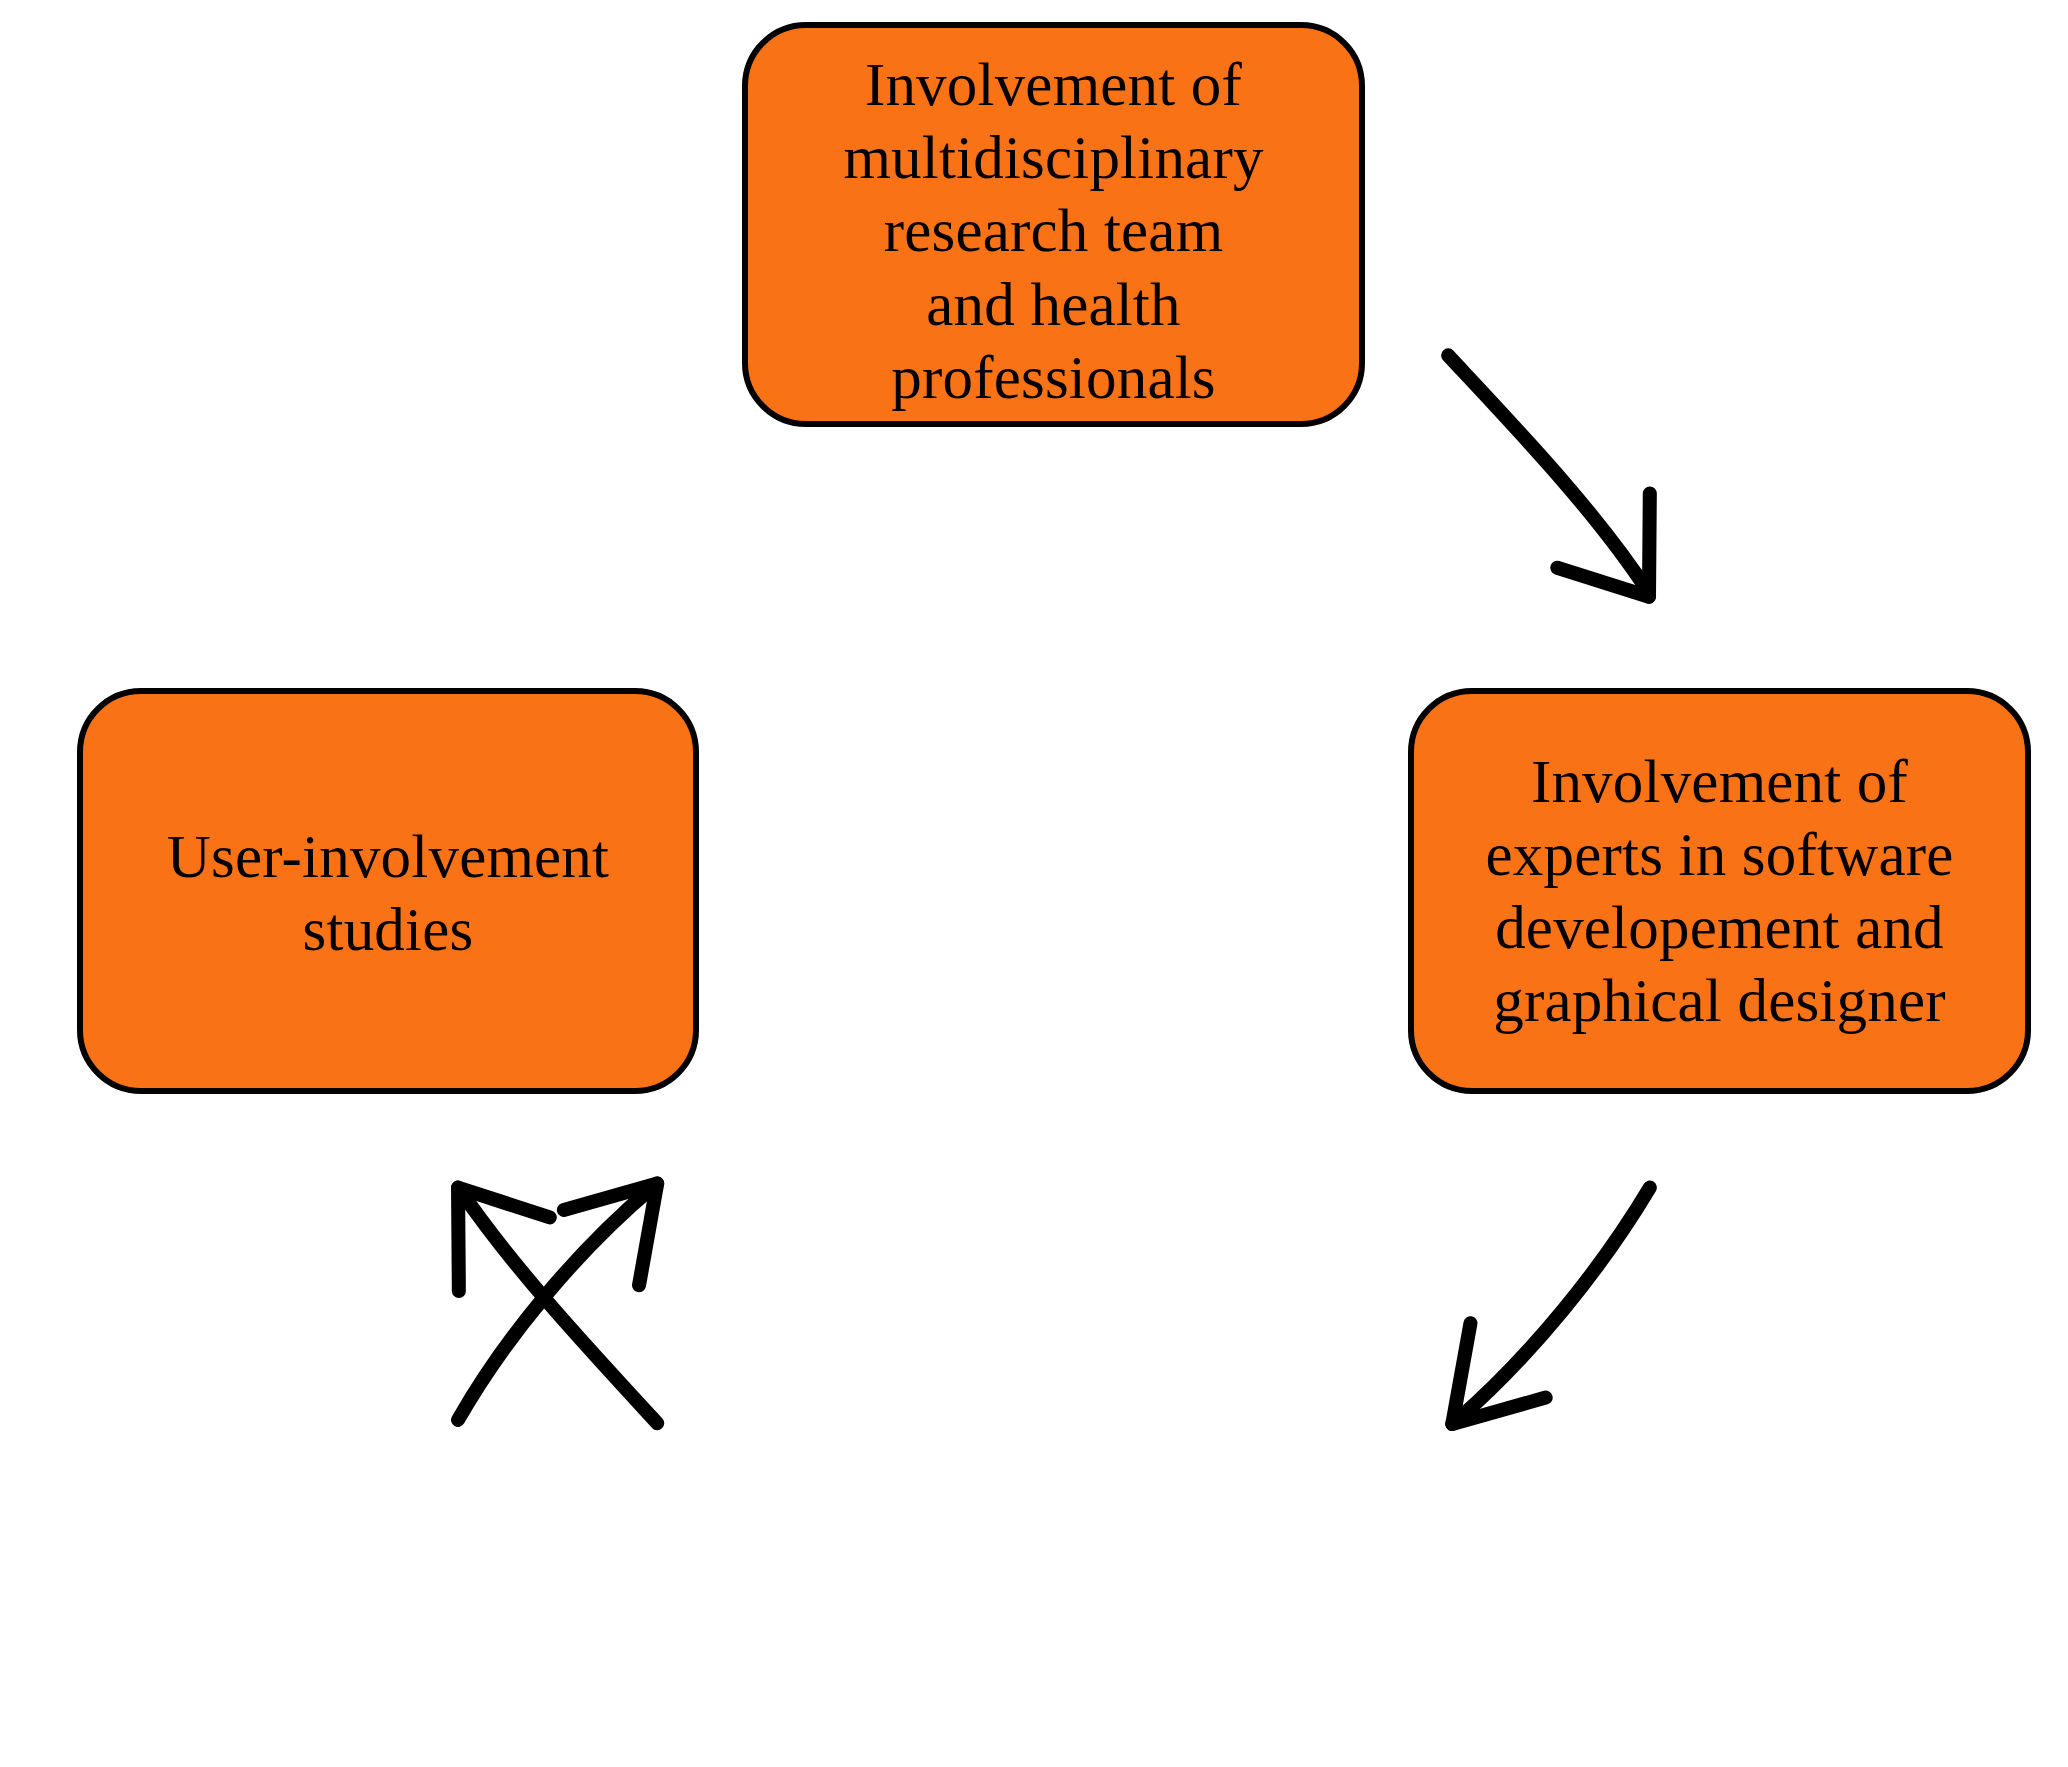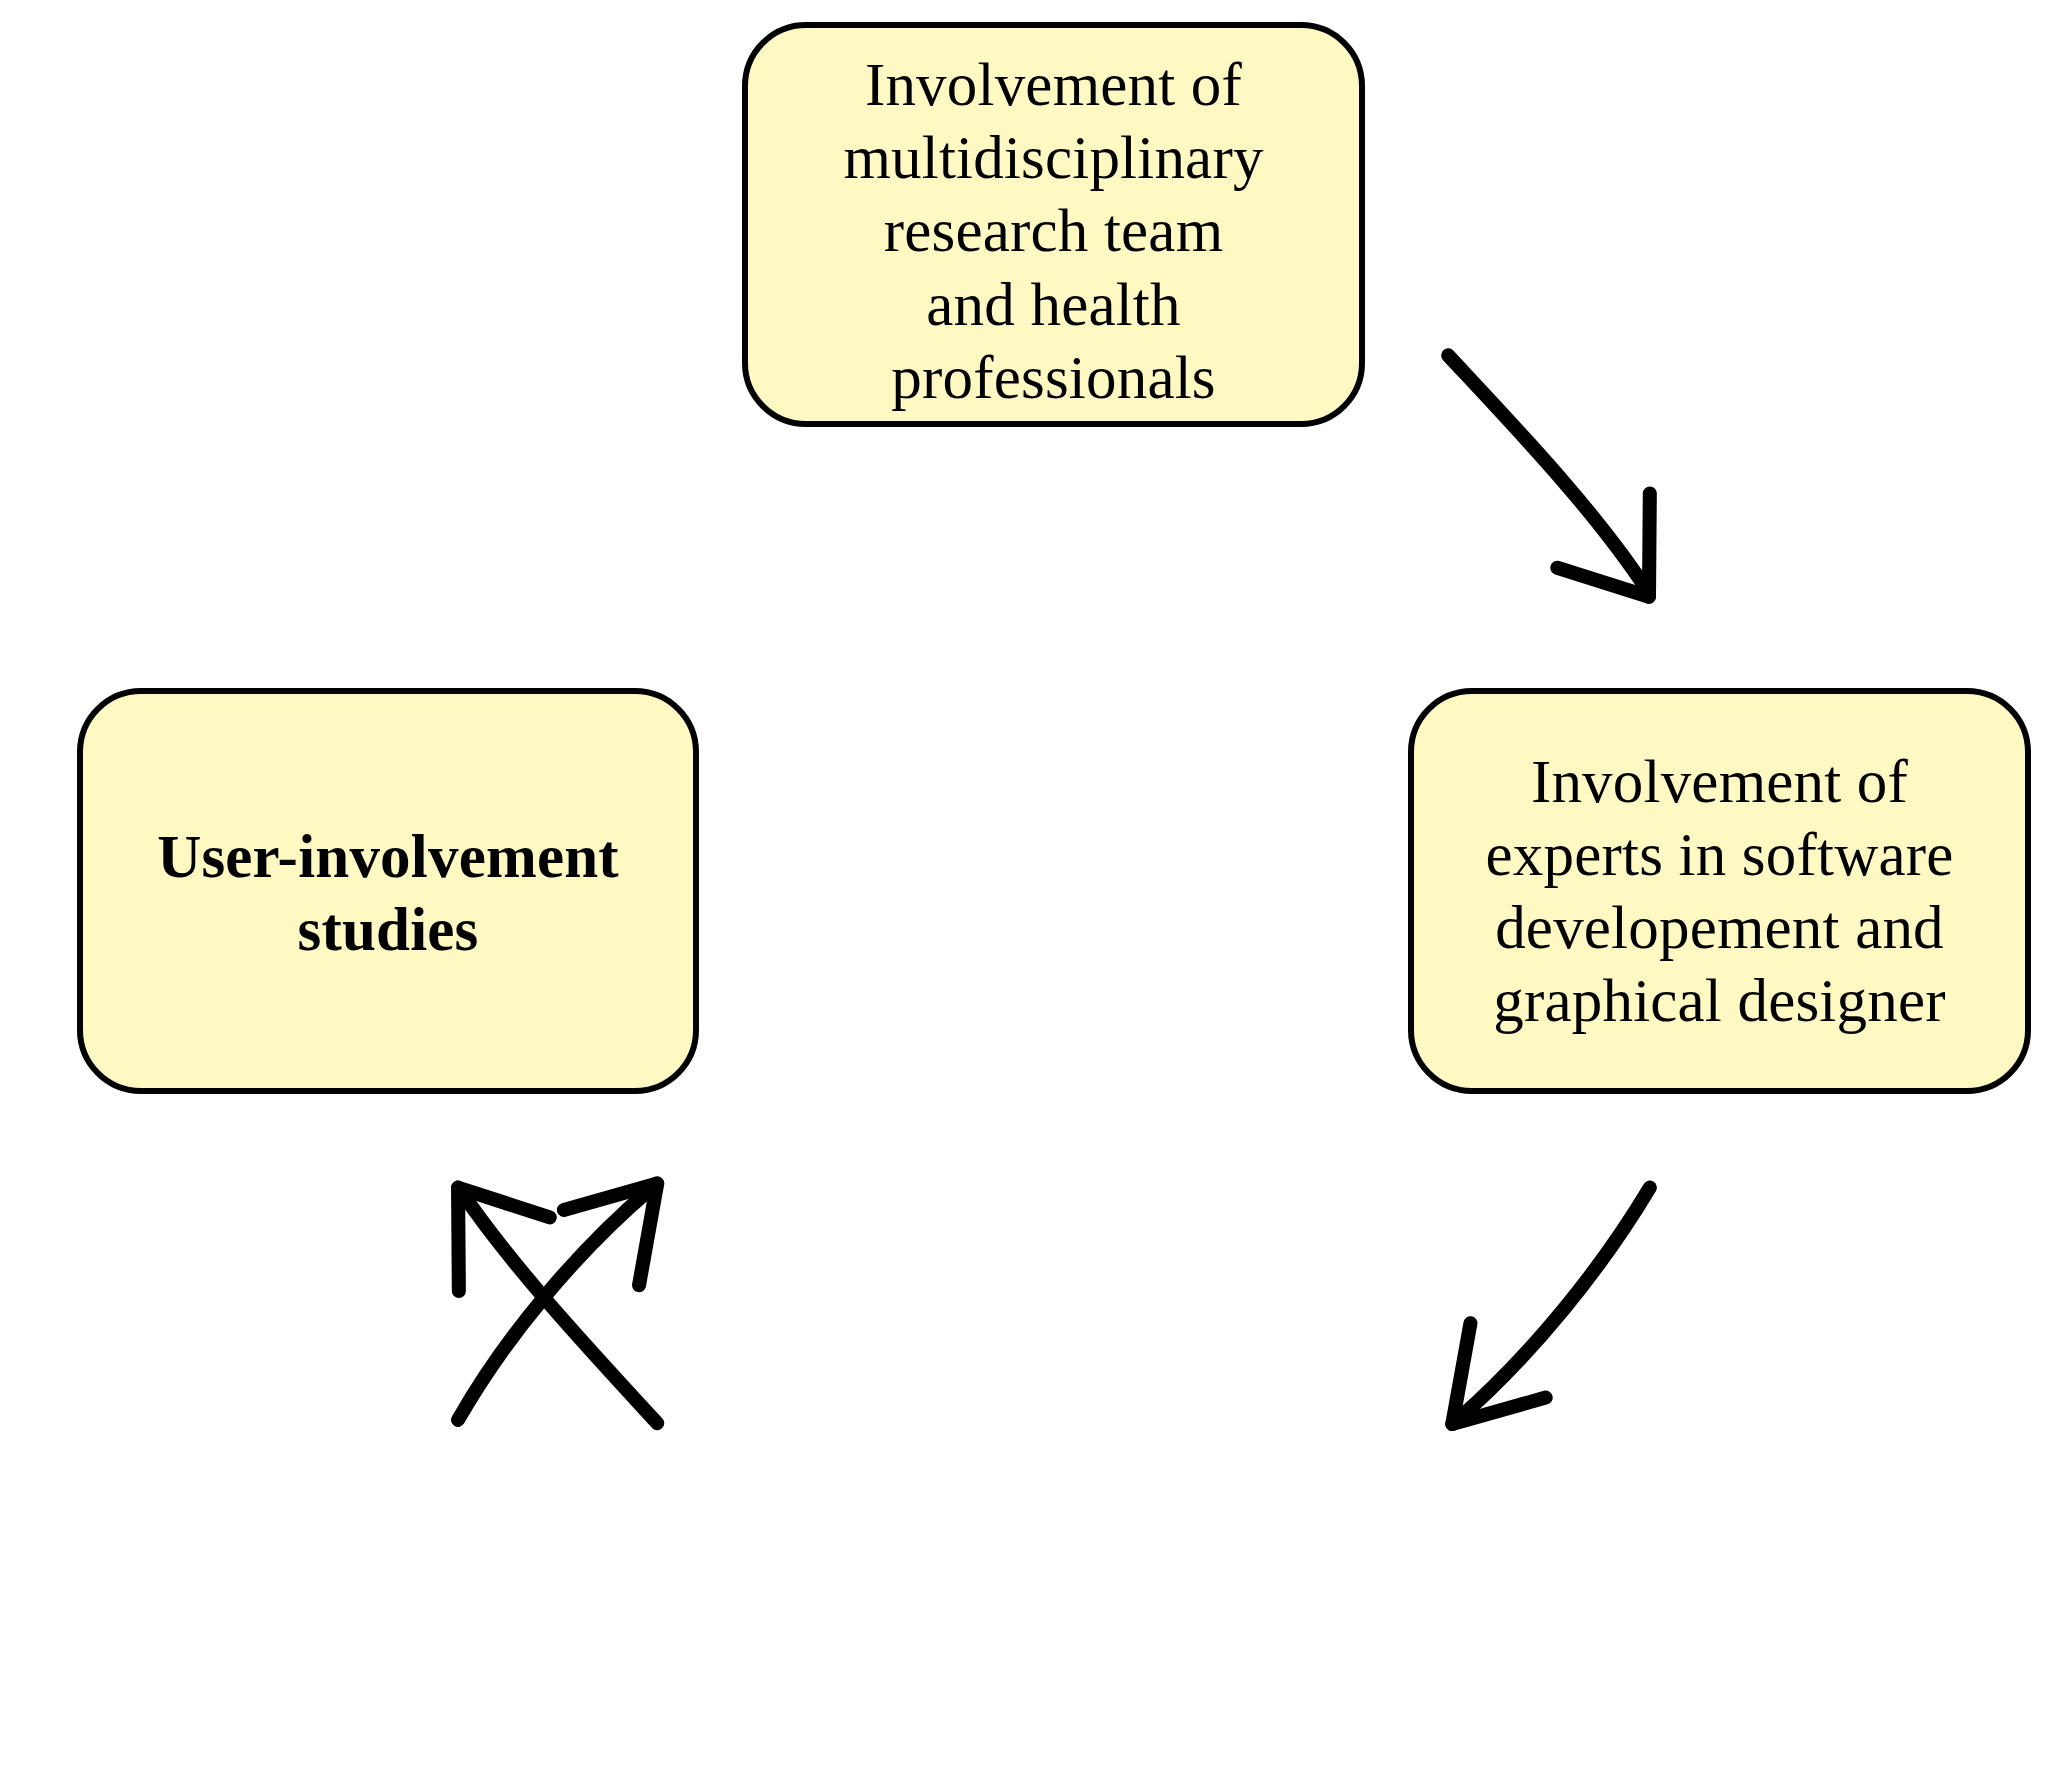--- a/index.html
+++ b/index.html
@@ -22,21 +22,21 @@
     position: absolute;
     left: 0;
     top: 0;
     width: 2069px;
     height: 1767px;
     pointer-events: none;
   }
   .node-box {
     position: absolute;
     box-sizing: border-box;
-    background: #fef9c3;
+    background: #f97316;
     border: 6.6px solid #000000;
     border-radius: 64px;
     display: flex;
     align-items: center;
     justify-content: center;
     text-align: center;
     color: #000000;
   }
   .node-label {
     display: block;
@@ -88,21 +88,20 @@
   #node-user-studies {
     left: 77px;
     top: 688px;
     width: 622px;
     height: 406px;
     align-items: flex-start;
     padding-top: 126px;
   }
   #node-user-studies .node-label {
     font-size: 61px;
-    font-weight: bold;
   }
 </style>
 </head>
 <body>
 
 <div id="diagram-canvas">
 
   <svg id="arrow-layer" viewBox="0 0 2503 2138" width="2069" height="1767" aria-hidden="true">
     <g fill="none" stroke="#000000" stroke-width="17" stroke-linecap="round" stroke-linejoin="round">
 

